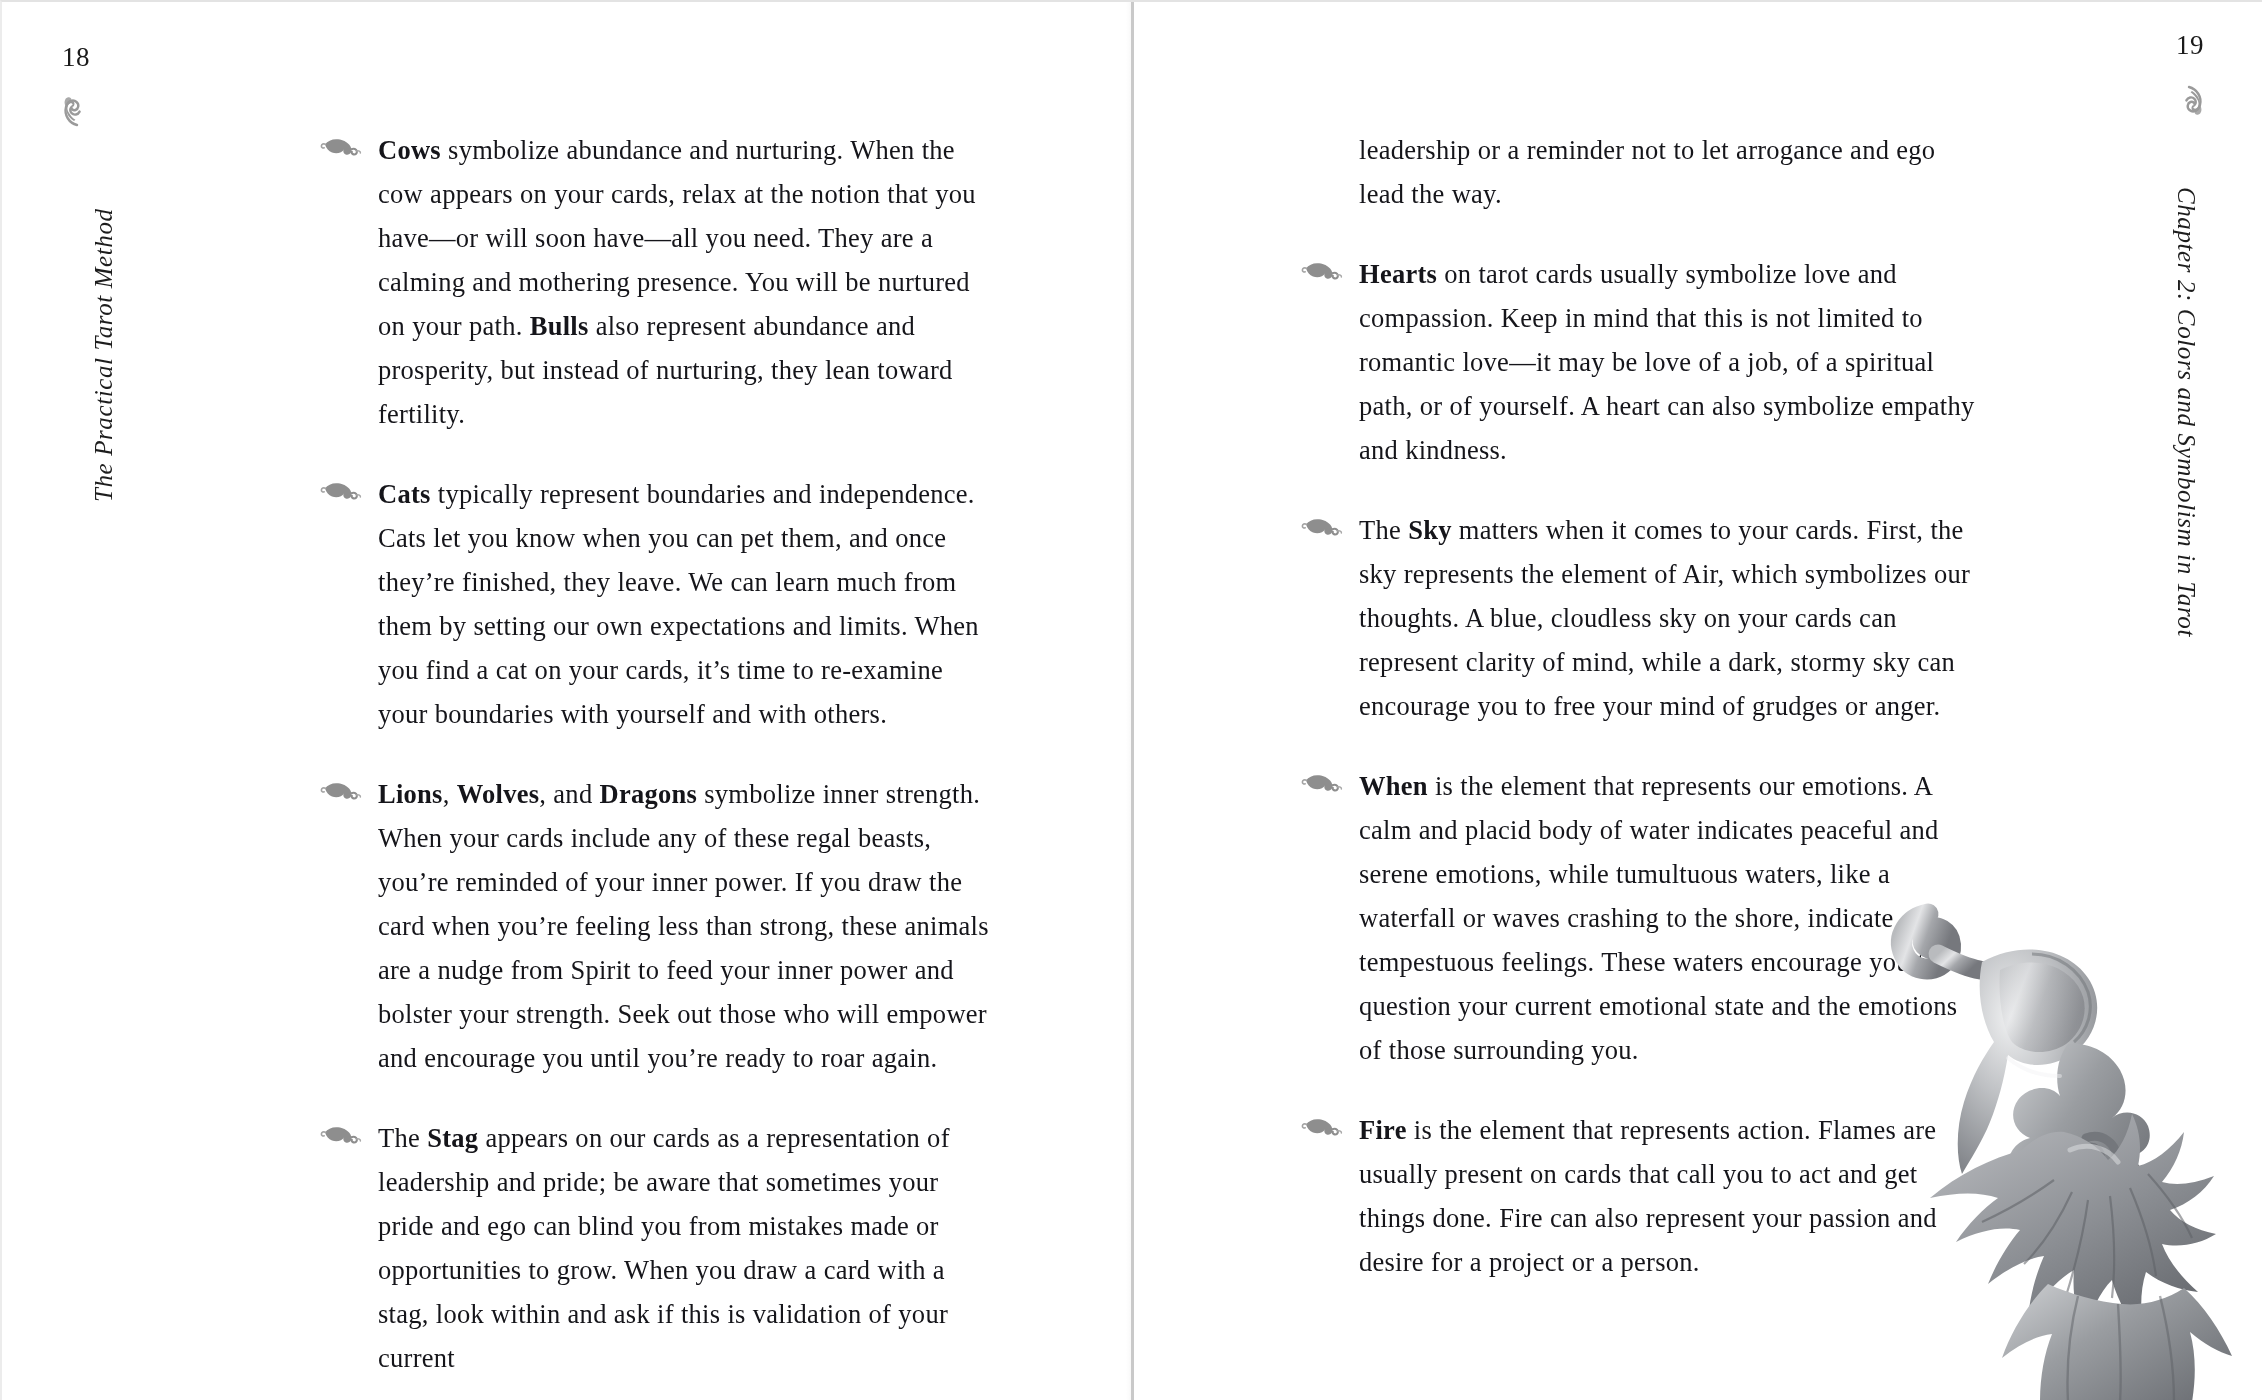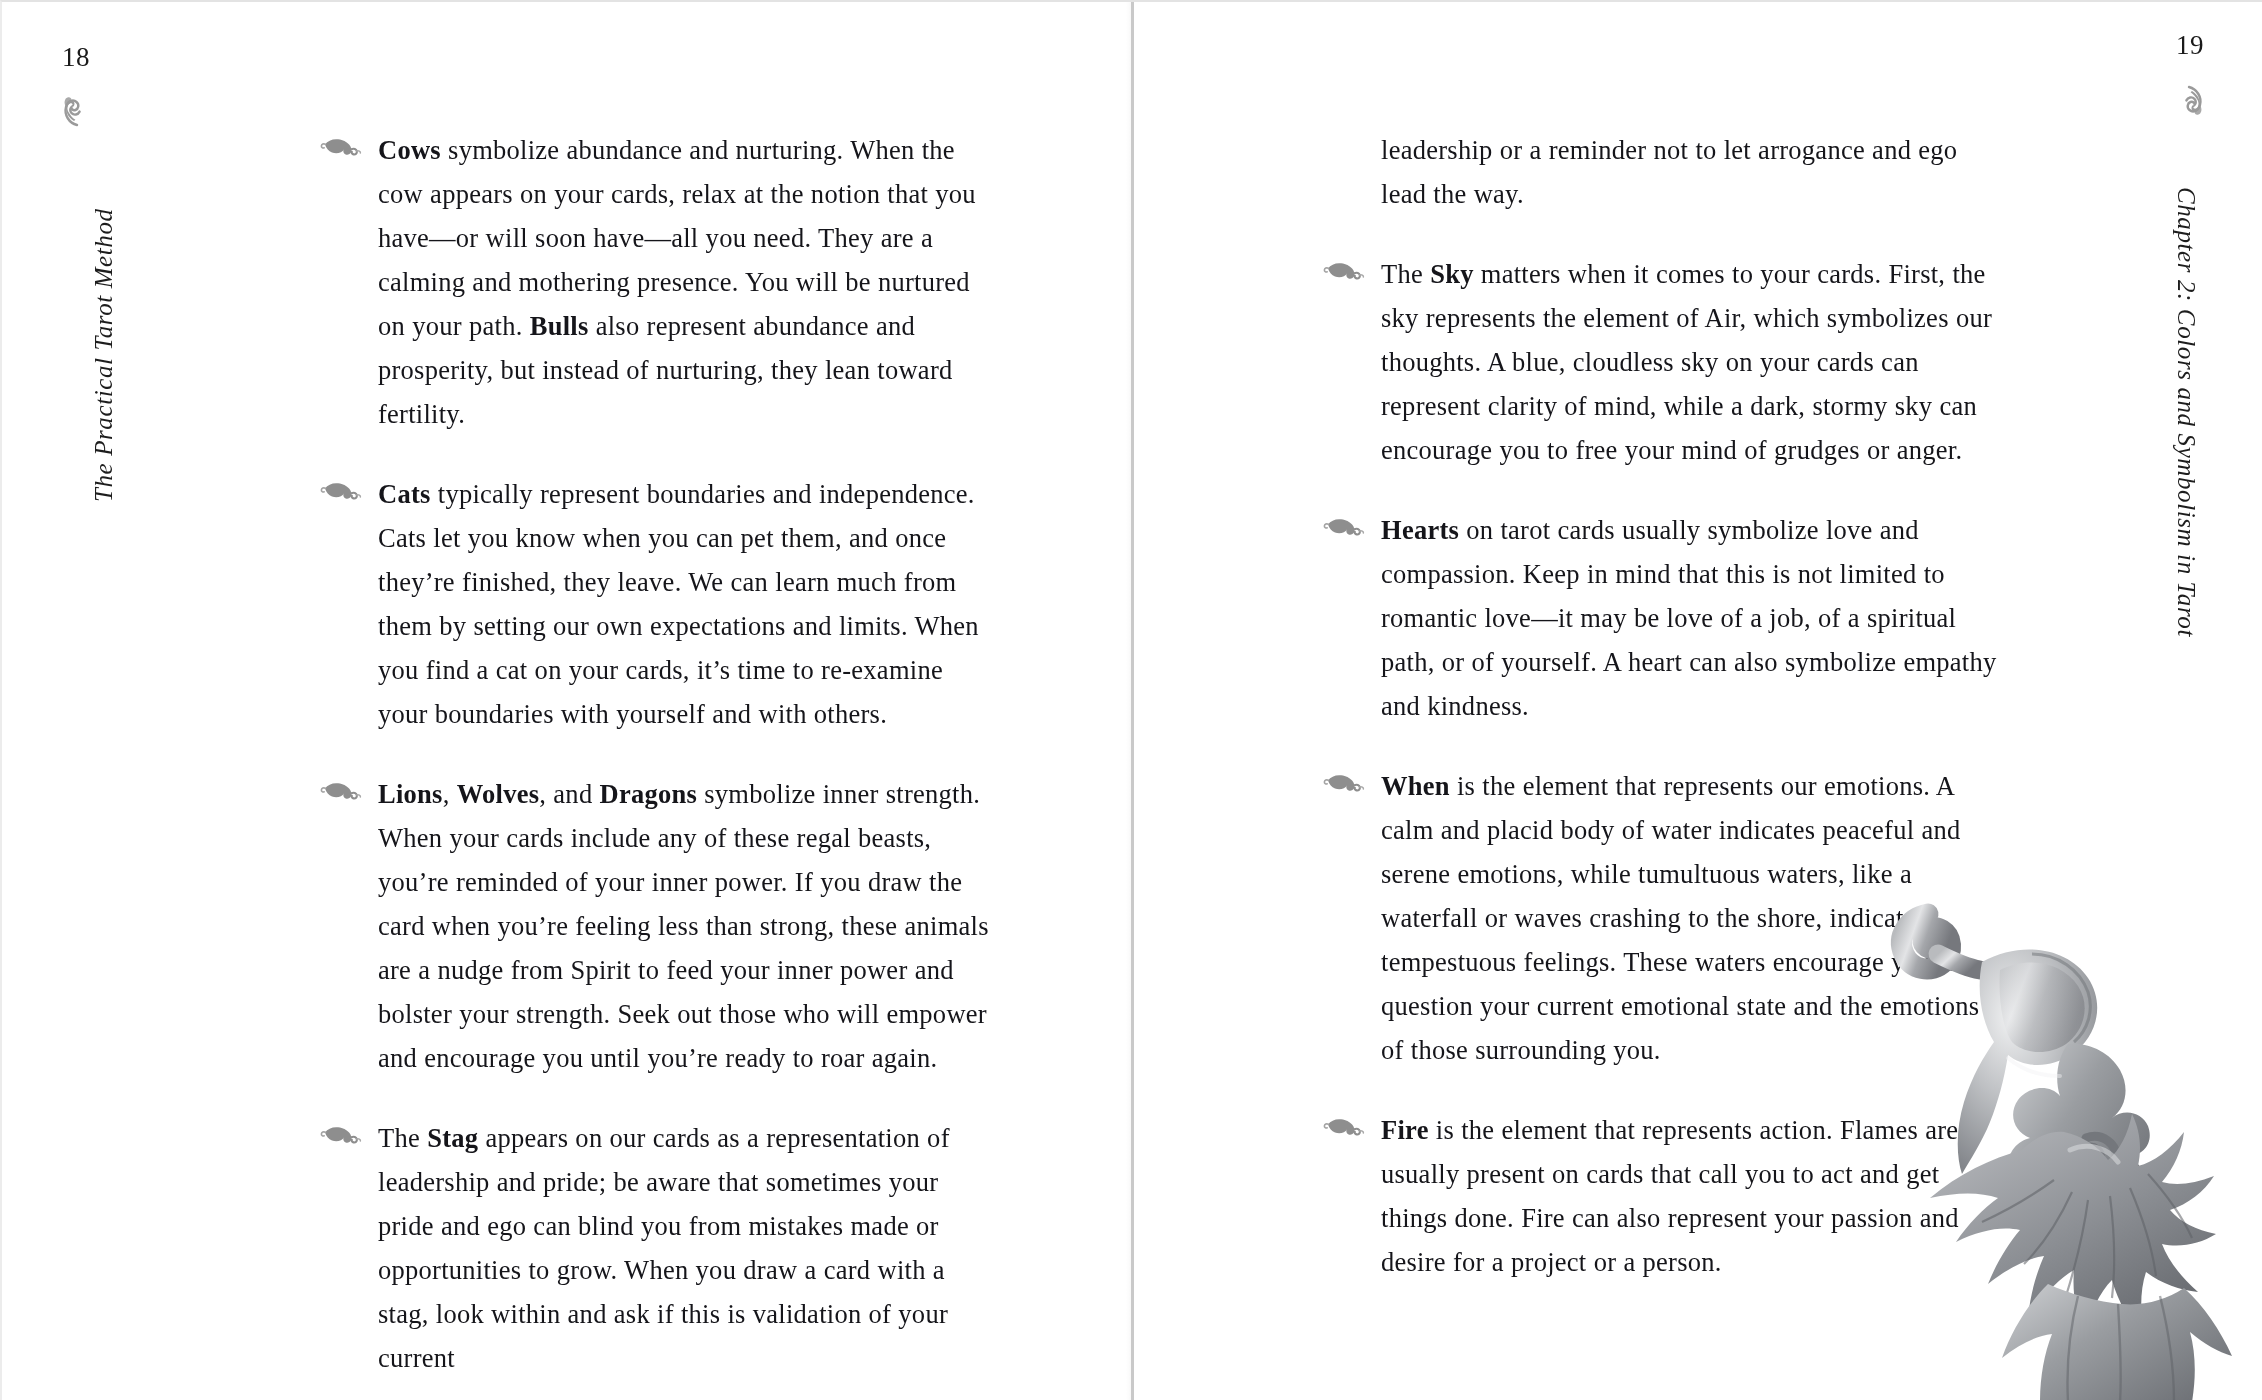--- a/index.html
+++ b/index.html
@@ -219,48 +219,48 @@
       </div>
 
     </div>
   </div>
 
   <div class="gutter-soft"></div>
   <div class="gutter"></div>
 
   <div class="page page-right">
 
-    <div class="column col-right" style="left:189px;">
+    <div class="column col-right" style="left:167px;">
 
       <div class="para-cont">
         <span class="body-text">leadership or a reminder not to let arrogance and ego lead the way.</span>
       </div>
 
       <div class="bullet-item">
         <span class="marker">
           <svg width="44" height="22" viewBox="0 0 44 22" aria-hidden="true">
             <path d="M5 8.5 C8 4.2, 14 2.2, 20 3.6 C26.5 5.1, 31 9.3, 31.5 13.6 C31.9 17.4, 28.6 19.6, 25.6 18.4 C23.3 17.5, 22.6 14.8, 24 13.2 C22.2 16.8, 16.6 18.2, 12 16.4 C8.6 15.1, 6.4 12.3, 5 8.5 Z" fill="#8e8e8e"></path>
             <path d="M5.5 8.2 C3.4 7.4, 1.6 8.2, 1.4 9.8 C1.2 11.4, 2.7 12.4, 4.2 11.8" fill="none" stroke="#a3a3a3" stroke-width="1.6" stroke-linecap="round"></path>
             <path d="M31.4 13.2 C33.8 12.2, 36.4 13.2, 36.8 15.2 C37.2 17.2, 35.6 18.8, 33.6 18.4 C32.2 18.1, 31.4 16.9, 31.8 15.8" fill="none" stroke="#8e8e8e" stroke-width="2.1" stroke-linecap="round"></path>
             <path d="M36.6 15 C38.6 14.2, 40.6 15.4, 40.4 17" fill="none" stroke="#a9a9a9" stroke-width="1.5" stroke-linecap="round"></path>
           </svg>
         </span>
+        <span class="body-text"><b>Hearts</b><span> on tarot cards usually symbolize love and compassion. Keep in mind that this is not limited to romantic love—it may be love of a job, of a spiritual path, or of yourself. A heart can also symbolize empathy and kindness.</span></span>
+      </div>
+
+      <div class="bullet-item">
+        <span class="marker">
+          <svg width="44" height="22" viewBox="0 0 44 22" aria-hidden="true">
+            <path d="M5 8.5 C8 4.2, 14 2.2, 20 3.6 C26.5 5.1, 31 9.3, 31.5 13.6 C31.9 17.4, 28.6 19.6, 25.6 18.4 C23.3 17.5, 22.6 14.8, 24 13.2 C22.2 16.8, 16.6 18.2, 12 16.4 C8.6 15.1, 6.4 12.3, 5 8.5 Z" fill="#8e8e8e"></path>
+            <path d="M5.5 8.2 C3.4 7.4, 1.6 8.2, 1.4 9.8 C1.2 11.4, 2.7 12.4, 4.2 11.8" fill="none" stroke="#a3a3a3" stroke-width="1.6" stroke-linecap="round"></path>
+            <path d="M31.4 13.2 C33.8 12.2, 36.4 13.2, 36.8 15.2 C37.2 17.2, 35.6 18.8, 33.6 18.4 C32.2 18.1, 31.4 16.9, 31.8 15.8" fill="none" stroke="#8e8e8e" stroke-width="2.1" stroke-linecap="round"></path>
+            <path d="M36.6 15 C38.6 14.2, 40.6 15.4, 40.4 17" fill="none" stroke="#a9a9a9" stroke-width="1.5" stroke-linecap="round"></path>
+          </svg>
+        </span>
         <span class="body-text"><span>The </span><b>Sky</b><span> matters when it comes to your cards. First, the sky represents the element of Air, which symbolizes our thoughts. A blue, cloudless sky on your cards can represent clarity of mind, while a dark, stormy sky can encourage you to free your mind of grudges or anger.</span></span>
-      </div>
-
-      <div class="bullet-item">
-        <span class="marker">
-          <svg width="44" height="22" viewBox="0 0 44 22" aria-hidden="true">
-            <path d="M5 8.5 C8 4.2, 14 2.2, 20 3.6 C26.5 5.1, 31 9.3, 31.5 13.6 C31.9 17.4, 28.6 19.6, 25.6 18.4 C23.3 17.5, 22.6 14.8, 24 13.2 C22.2 16.8, 16.6 18.2, 12 16.4 C8.6 15.1, 6.4 12.3, 5 8.5 Z" fill="#8e8e8e"></path>
-            <path d="M5.5 8.2 C3.4 7.4, 1.6 8.2, 1.4 9.8 C1.2 11.4, 2.7 12.4, 4.2 11.8" fill="none" stroke="#a3a3a3" stroke-width="1.6" stroke-linecap="round"></path>
-            <path d="M31.4 13.2 C33.8 12.2, 36.4 13.2, 36.8 15.2 C37.2 17.2, 35.6 18.8, 33.6 18.4 C32.2 18.1, 31.4 16.9, 31.8 15.8" fill="none" stroke="#8e8e8e" stroke-width="2.1" stroke-linecap="round"></path>
-            <path d="M36.6 15 C38.6 14.2, 40.6 15.4, 40.4 17" fill="none" stroke="#a9a9a9" stroke-width="1.5" stroke-linecap="round"></path>
-          </svg>
-        </span>
-        <span class="body-text"><b>Hearts</b><span> on tarot cards usually symbolize love and compassion. Keep in mind that this is not limited to romantic love—it may be love of a job, of a spiritual path, or of yourself. A heart can also symbolize empathy and kindness.</span></span>
       </div>
 
       <div class="bullet-item">
         <span class="marker">
           <svg width="44" height="22" viewBox="0 0 44 22" aria-hidden="true">
             <path d="M5 8.5 C8 4.2, 14 2.2, 20 3.6 C26.5 5.1, 31 9.3, 31.5 13.6 C31.9 17.4, 28.6 19.6, 25.6 18.4 C23.3 17.5, 22.6 14.8, 24 13.2 C22.2 16.8, 16.6 18.2, 12 16.4 C8.6 15.1, 6.4 12.3, 5 8.5 Z" fill="#8e8e8e"></path>
             <path d="M5.5 8.2 C3.4 7.4, 1.6 8.2, 1.4 9.8 C1.2 11.4, 2.7 12.4, 4.2 11.8" fill="none" stroke="#a3a3a3" stroke-width="1.6" stroke-linecap="round"></path>
             <path d="M31.4 13.2 C33.8 12.2, 36.4 13.2, 36.8 15.2 C37.2 17.2, 35.6 18.8, 33.6 18.4 C32.2 18.1, 31.4 16.9, 31.8 15.8" fill="none" stroke="#8e8e8e" stroke-width="2.1" stroke-linecap="round"></path>
             <path d="M36.6 15 C38.6 14.2, 40.6 15.4, 40.4 17" fill="none" stroke="#a9a9a9" stroke-width="1.5" stroke-linecap="round"></path>
           </svg>

